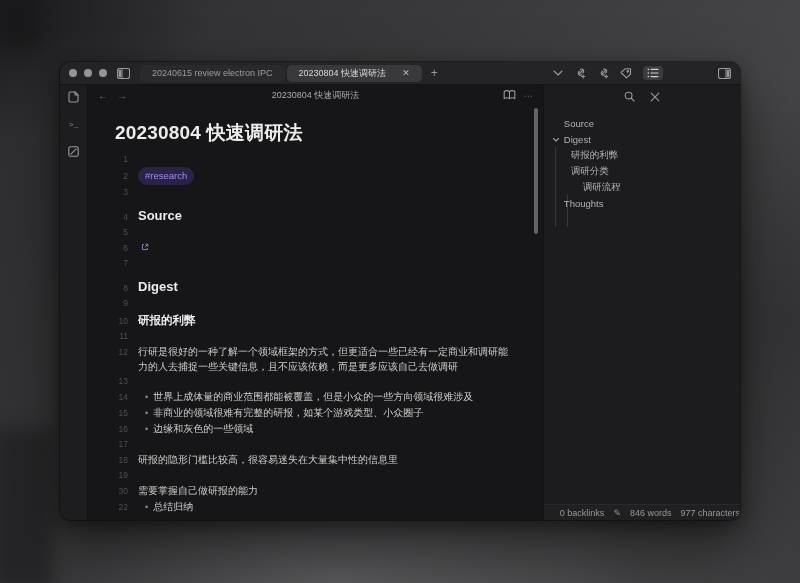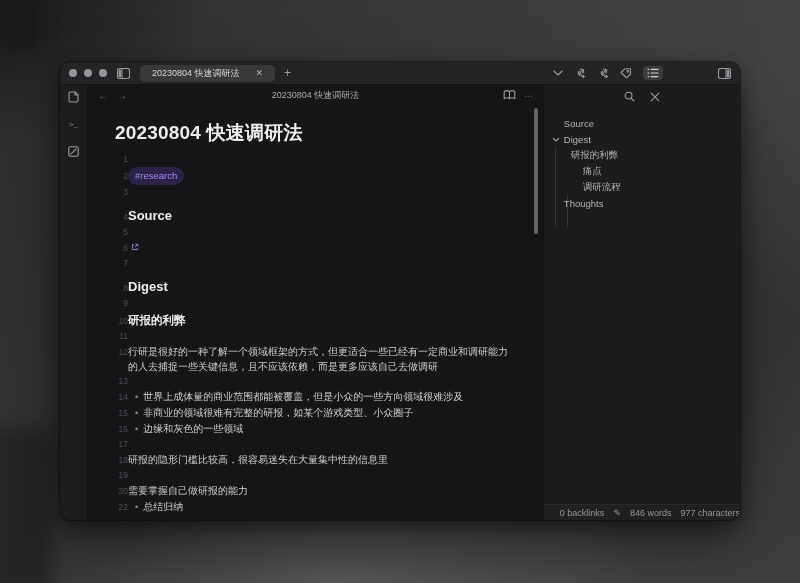--- a/index.html
+++ b/index.html
@@ -55,21 +55,21 @@
   .editor{flex:1; min-width:0; background:var(--c-editor_bg); display:flex; flex-direction:column; position:relative;}
   .ed-header{height:21px; flex:0 0 21px; display:flex; align-items:center; padding:0 10px; gap:9px;
     color:#7e7e82; position:relative; font-size:9px;}
   .nav-arrow{font-size:10px; line-height:1;}
   .ed-title{position:absolute; left:0; right:0; text-align:center; font-size:9px; color:#ababae; pointer-events:none;}
   .ed-right{margin-left:auto; display:flex; align-items:center; gap:8px;}
   .ed-body{flex:1; position:relative; overflow:hidden;}
   h1.inline-title{font-size:19px; font-weight:700; color:var(--c-heading); margin:14px 24px 6px 27px; letter-spacing:.2px;}
   .line{display:flex; align-items:baseline; min-height:15px; line-height:15px;}
   .gutter{flex:0 0 40px; text-align:right; font-size:8.5px; color:#4e4e53;}
-  .lcontent{flex:1; margin-left:0; padding-right:26px; font-size:10px; color:var(--c-body_text); word-break:break-all;}
+  .lcontent{flex:1; margin-left:10px; padding-right:26px; font-size:10px; color:var(--c-body_text); word-break:break-all;}
   .line.t-h2{padding-top:8px;} .line.t-h2 .lcontent{font-size:13px; font-weight:700; color:var(--c-heading); word-break:normal;}
   .line.t-h3{padding-top:2px;} .line.t-h3 .lcontent{font-size:11.5px; font-weight:700; color:var(--c-heading); word-break:normal;}
   .tagpill{display:inline-block; background:var(--c-tag_bg); color:var(--c-accent); font-size:9.5px;
     padding:1px 7px 2px; border-radius:9px;}
   .line.t-bullet .lcontent{padding-left:7px;}
   .bdot{color:#8f8f93; font-size:9px; margin-right:5px;}
   .extlink{color:var(--c-accent); text-decoration:underline; text-underline-offset:2px; cursor:pointer;}
   .ext-ic{stroke:var(--c-accent); fill:none; stroke-width:1; margin-left:3px; opacity:.85;}
   .scrollthumb{position:absolute; right:5px; top:2px; width:4px; height:126px; border-radius:2px; background:#646467;}
 
@@ -105,20 +105,23 @@
       <span class="dot"></span>
     </div>
     <span class="tb-icon">
       <svg class="ic" width="13" height="11" viewBox="0 0 13 11">
           <rect x="0.5" y="0.5" width="12" height="10" rx="2"></rect>
           <line x1="5" y1="0.5" x2="5" y2="10.5"></line>
           <rect x="1.6" y="1.7" width="2.4" height="7.6" rx="0.6" fill="#9a9a9e" stroke="none"></rect>
         </svg>
     </span>
     <div class="tabs">
+        <div class="tab">
+          <span>20240615 review electron IPC</span>
+        </div>
         <div class="tab active">
           <span>20230804 快速调研法</span>
           <span class="tab-close">✕</span>
         </div>
       </div>
     <button class="newtab">+</button>
 
     <div class="tab-right">
       <span class="tb-icon">
         <svg class="ic" width="10" height="6" viewBox="0 0 10 6">
@@ -323,22 +326,22 @@
           </div>
           <div class="oitem lv0">
   <svg class="ic" width="8" height="8" viewBox="0 0 8 8">
     <polyline points="1.5,2.5 4,5 6.5,2.5"></polyline>
   </svg>
 <span>Digest</span>
           </div>
           <div class="oitem lv1">
             <span>研报的利弊</span>
           </div>
-          <div class="oitem lv2">
-            <span>痛点</span>
+          <div class="oitem lv1">
+            <span>调研分类</span>
           </div>
           <div class="oitem lv2">
             <span>调研流程</span>
           </div>
           <div class="oitem lv0">
             <span>Thoughts</span>
           </div>
         </div>
       <div class="statusbar">
         <span>0 backlinks</span>

